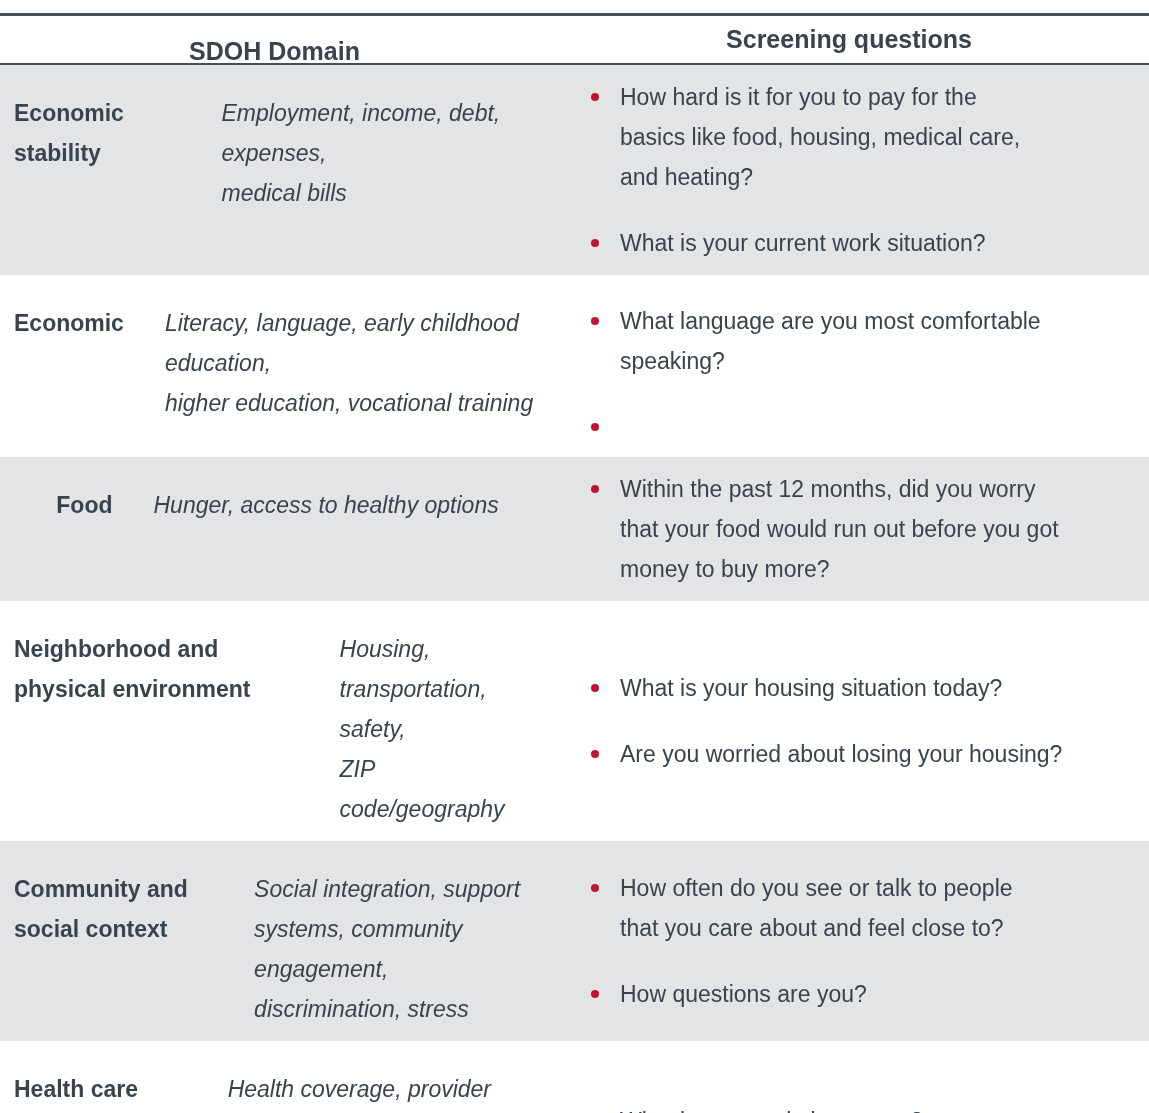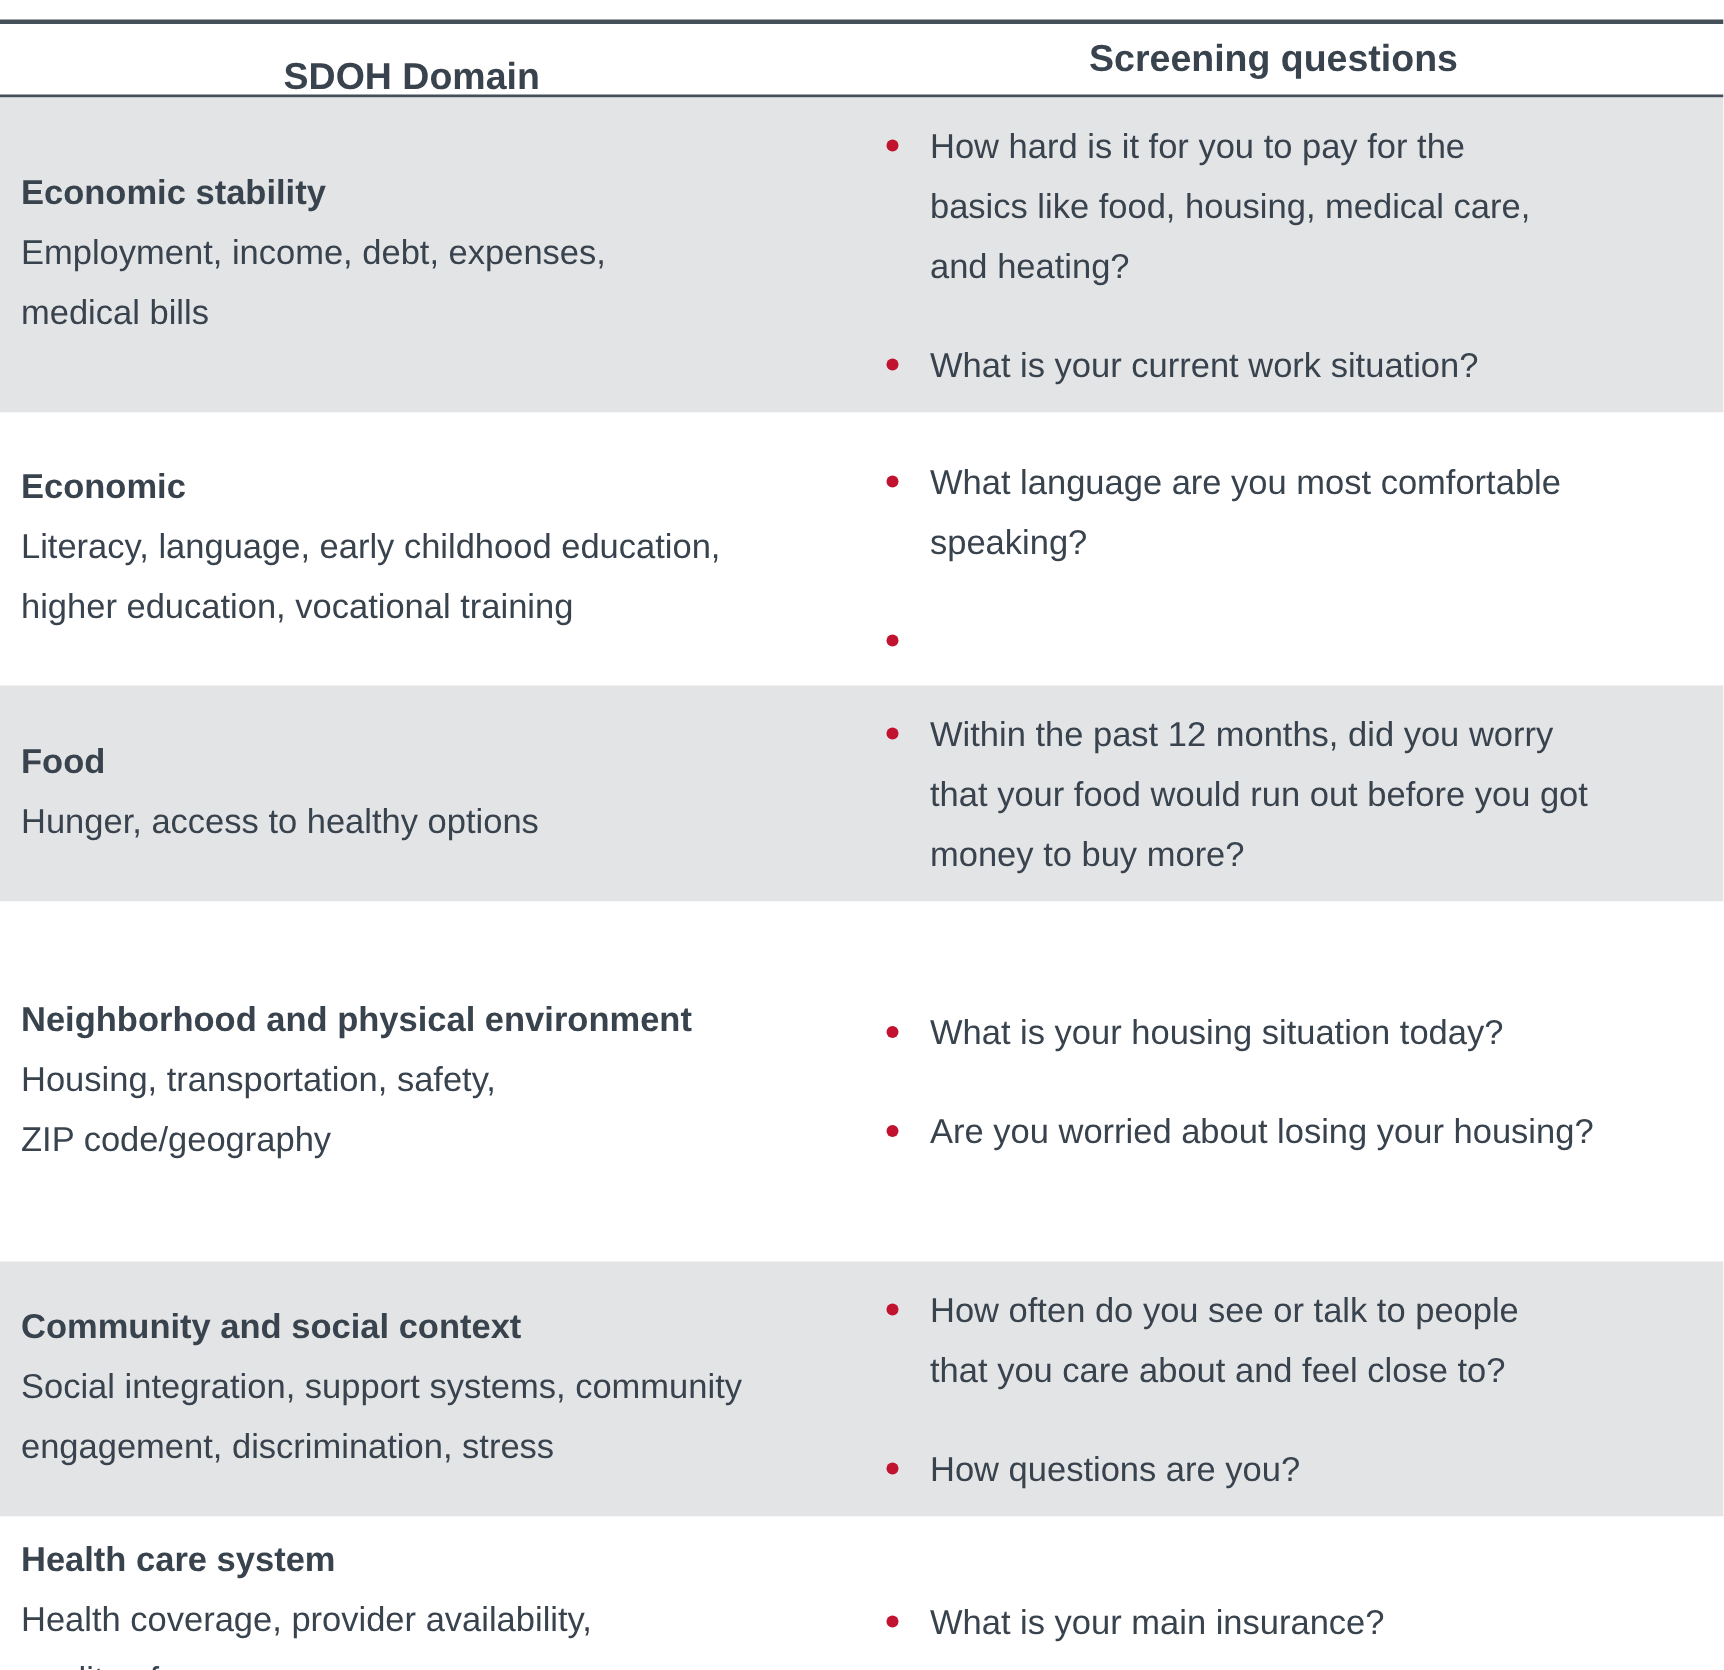--- a/index.html
+++ b/index.html
@@ -42,29 +42,29 @@
   .row.shaded{background:var(--shade);}
   .row:nth-child(1){min-height:186px;}
   .row:nth-child(2){min-height:182px;}
   .row:nth-child(3){min-height:128px;}
   .row:nth-child(4){min-height:240px;}
   .row:nth-child(5){min-height:144px;}
   .row:nth-child(6){min-height:130px;}
   .cell-left{
     width:549px;
     box-sizing:border-box;
-    padding:8px 8px 12px 14px;
+    padding:28px 8px 12px 14px;
     display:flex;
-    flex-direction:column;
+    flex-direction:row;
     justify-content:center;
     font-size:23px;
     line-height:40px;
   }
   .domain-title{font-weight:bold;}
-  .domain-desc{}
+  .domain-desc{font-style:italic;margin-left:41px;}
   .cell-right{
     flex:1;
     box-sizing:border-box;
     padding:12px 22px 12px 42px;
     display:flex;
     flex-direction:column;
     justify-content:center;
     font-size:23px;
     line-height:40px;
   }

